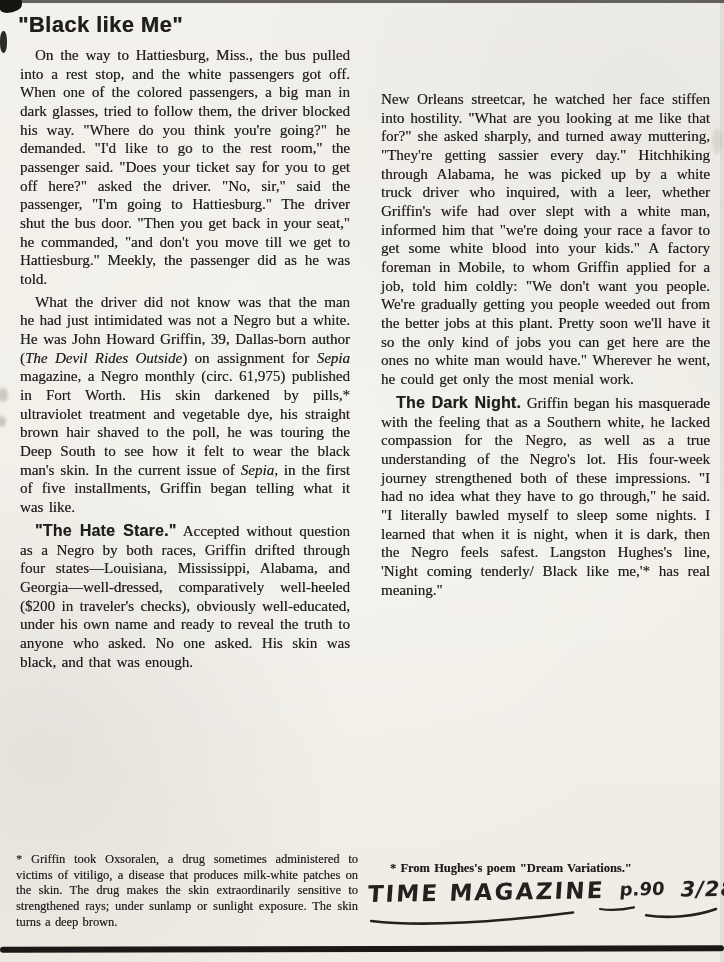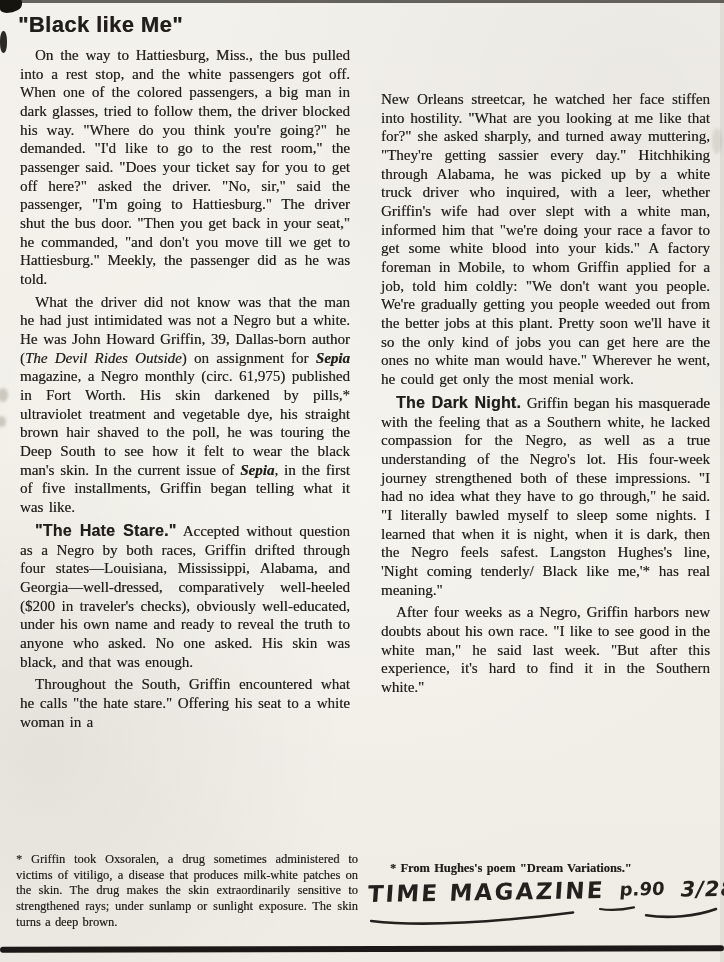--- a/index.html
+++ b/index.html
@@ -45,21 +45,21 @@
   .para{
     margin:4px;
     font-size:15px;line-height:1.245;
     text-align:justify;
     word-spacing:1.6px;
     text-shadow:.3px .3px .45px rgba(25,23,20,.55);
   }
   .para.indent{text-indent:15px;}
   .seg-b{font-family:"Liberation Sans", sans-serif;font-weight:700;font-size:16px;letter-spacing:.2px;}
   .seg-i{font-style:italic;}
-  .seg-bi{font-style:italic;font-weight:700;}
+  .seg-bi{font-style:italic;font-weight:400;}
 
   .footnote{
     position:absolute;
     font-size:12.4px;line-height:1.26;
     text-align:justify;word-spacing:1.2px;
     text-shadow:.3px .3px .4px rgba(25,23,20,.5);
   }
   .footnote-left{left:16px;top:852px;width:342px;}
   .footnote-right{left:390px;top:861px;width:318px;text-align:left;font-weight:600;}
 
@@ -88,29 +88,27 @@
   <div class="smudge s2"></div>
   <div class="smudge s3"></div>
   <div class="right-edge"></div>
 
   <div class="col col-left">
     <h1 class="title">"Black like Me"</h1>
     <div>
         <p class="para indent"><span>On the way to Hattiesburg, Miss., the bus pulled into a rest stop, and the white passengers got off. When one of the colored passengers, a big man in dark glasses, tried to follow them, the driver blocked his way. "Where do you think you're going?" he demanded. "I'd like to go to the rest room," the passenger said. "Does your ticket say for you to get off here?" asked the driver. "No, sir," said the passenger, "I'm going to Hattiesburg." The driver shut the bus door. "Then you get back in your seat," he commanded, "and don't you move till we get to Hattiesburg." Meekly, the passenger did as he was told.</span></p>
         <p class="para indent"><span>What the driver did not know was that the man he had just intimidated was not a Negro but a white. He was John Howard Griffin, 39, Dallas-born author (</span><span class="seg-i">The Devil Rides Outside</span><span>) on assignment for </span><span class="seg-bi">Sepia</span><span> magazine, a Negro monthly (circ. 61,975) published in Fort Worth. His skin darkened by pills,* ultraviolet treatment and vegetable dye, his straight brown hair shaved to the poll, he was touring the Deep South to see how it felt to wear the black man's skin. In the current issue of </span><span class="seg-bi">Sepia</span><span>, in the first of five installments, Griffin began telling what it was like.</span></p>
         <p class="para indent"><span class="seg-b">"The Hate Stare."</span><span> Accepted without question as a Negro by both races, Griffin drifted through four states—Louisiana, Mississippi, Alabama, and Georgia—well-dressed, comparatively well-heeled ($200 in traveler's checks), obviously well-educated, under his own name and ready to reveal the truth to anyone who asked. No one asked. His skin was black, and that was enough.</span></p>
-        <p class="para indent"><span>Throughout the South, Griffin encountered what he calls "the hate stare." Offering his seat to a white woman in a</span></p>
       </div>
   </div>
 
   <div class="col col-right">
     <div>
         <p class="para"><span>New Orleans streetcar, he watched her face stiffen into hostility. "What are you looking at me like that for?" she asked sharply, and turned away muttering, "They're getting sassier every day." Hitchhiking through Alabama, he was picked up by a white truck driver who inquired, with a leer, whether Griffin's wife had over slept with a white man, informed him that "we're doing your race a favor to get some white blood into your kids." A factory foreman in Mobile, to whom Griffin applied for a job, told him coldly: "We don't want you people. We're gradually getting you people weeded out from the better jobs at this plant. Pretty soon we'll have it so the only kind of jobs you can get here are the ones no white man would have." Wherever he went, he could get only the most menial work.</span></p>
         <p class="para indent"><span class="seg-b">The Dark Night.</span><span> Griffin began his masquerade with the feeling that as a Southern white, he lacked compassion for the Negro, as well as a true understanding of the Negro's lot. His four-week journey strengthened both of these impressions. "I had no idea what they have to go through," he said. "I literally bawled myself to sleep some nights. I learned that when it is night, when it is dark, then the Negro feels safest. Langston Hughes's line, 'Night coming tenderly/ Black like me,'* has real meaning."</span></p>
-        <p class="para indent"><span>After four weeks as a Negro, Griffin harbors new doubts about his own race. "I like to see good in the white man," he said last week. "But after this experience, it's hard to find it in the Southern white."</span></p>
       </div>
   </div>
 
   <div class="footnote footnote-left">* Griffin took Oxsoralen, a drug sometimes administered to victims of vitiligo, a disease that produces milk-white patches on the skin. The drug makes the skin extraordinarily sensitive to strengthened rays; under sunlamp or sunlight exposure. The skin turns a deep brown.</div>
   <div class="footnote footnote-right">* From Hughes's poem "Dream Variations."</div>
 
   <div class="citation">
     <span class="cit-pub">TIME MAGAZINE</span>
     <span class="cit-page">p.90</span>
     <span class="cit-date">3/28/60</span>

